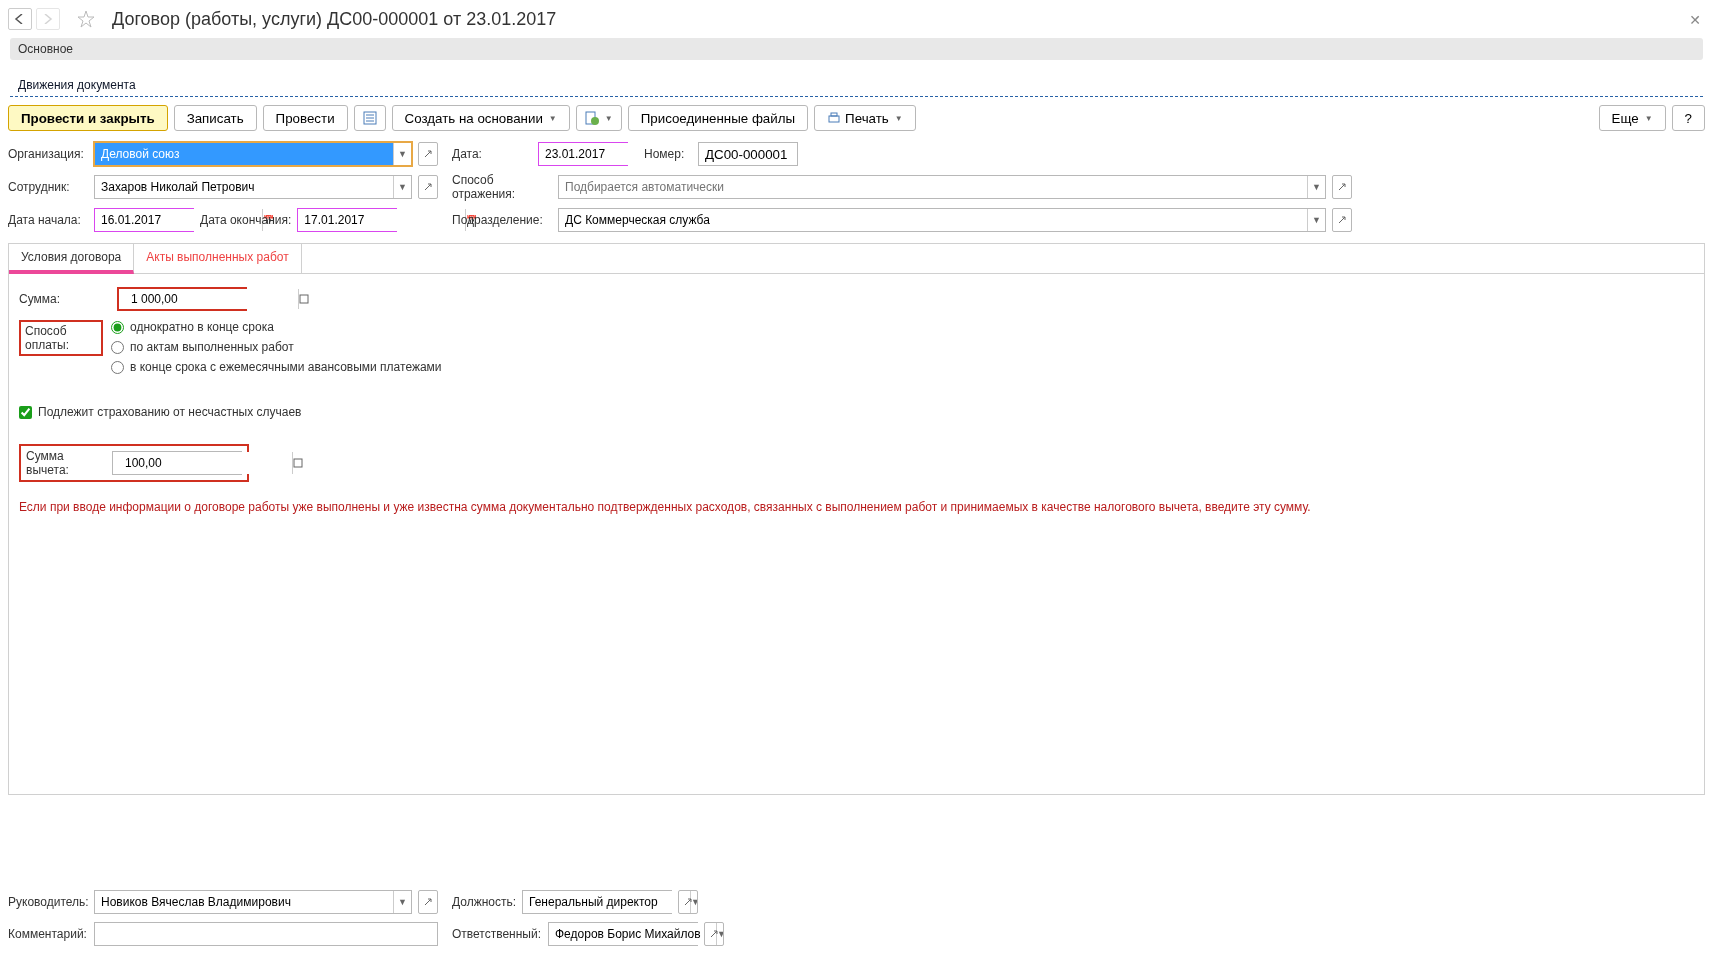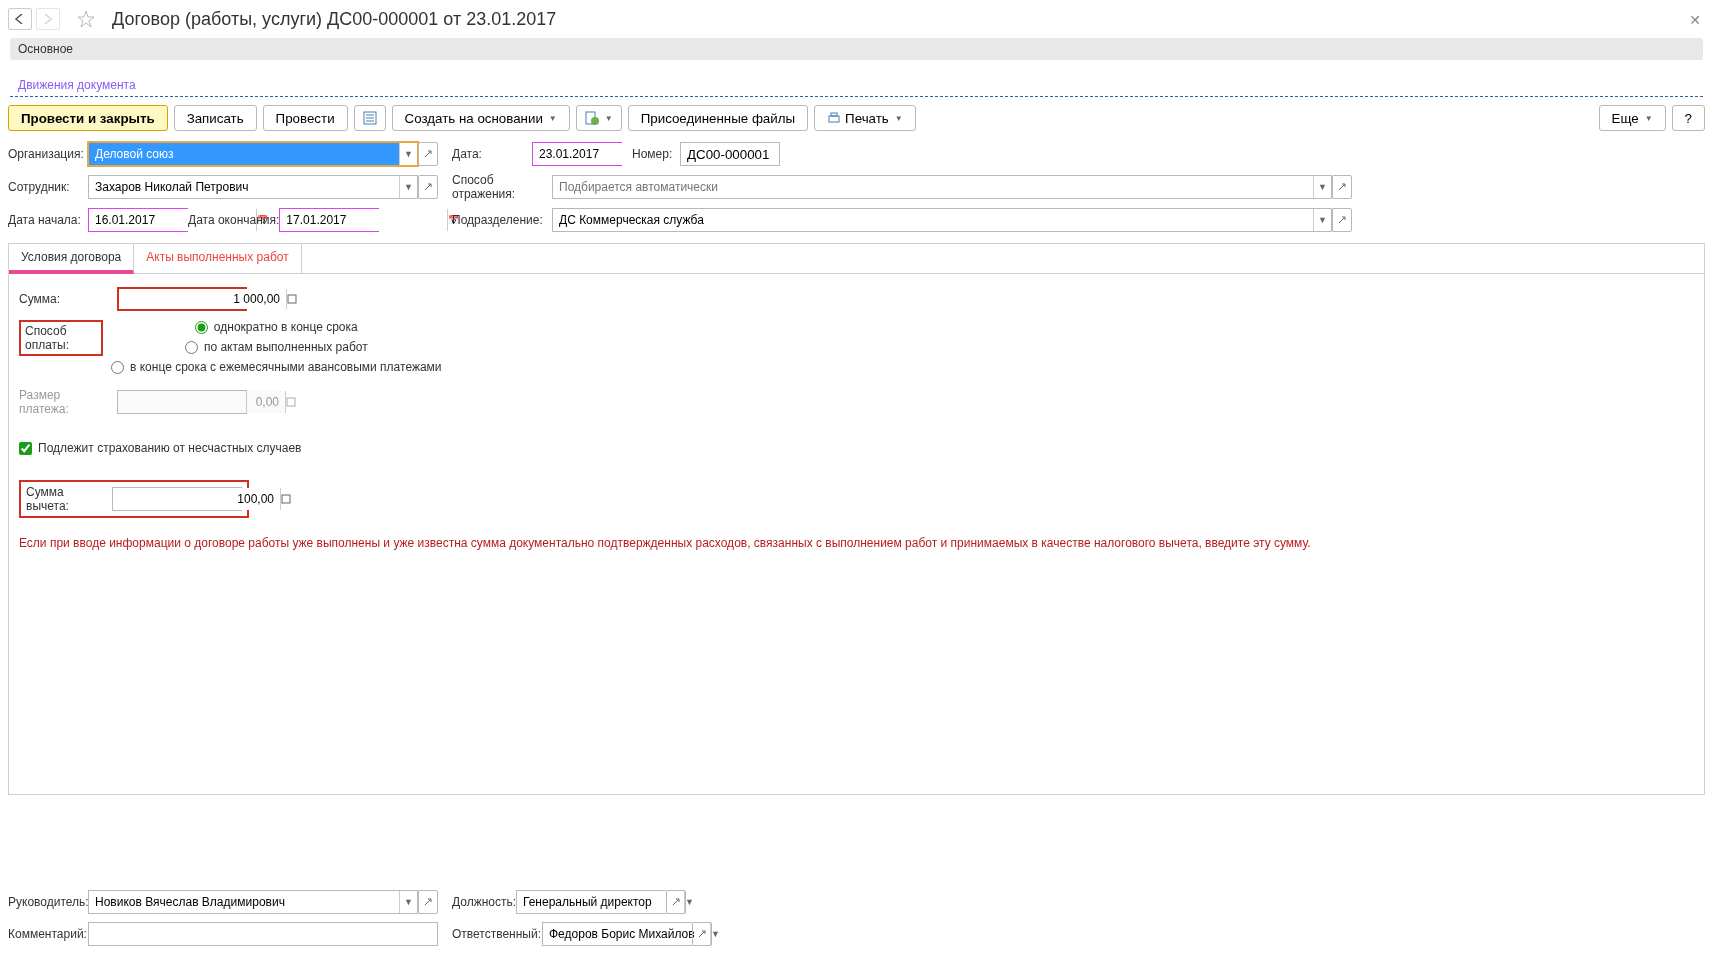--- a/index.html
+++ b/index.html
@@ -5,50 +5,50 @@
 * { box-sizing: border-box; margin: 0; padding: 0; }
 body { font-family: Arial, sans-serif; font-size: 12px; color: #333; background: #fff; }
 .container { width: 1713px; height: 963px; position: relative; padding: 8px; }
 .header-bar { display: flex; align-items: center; gap: 4px; margin-bottom: 8px; }
 .nav-btn { width: 24px; height: 22px; border: 1px solid #ccc; background: #fff; display: flex; align-items: center; justify-content: center; cursor: pointer; border-radius: 2px; }
 .nav-btn.disabled { opacity: 0.5; }
 .star-btn { width: 24px; height: 22px; background: transparent; border: none; display: flex; align-items: center; justify-content: center; cursor: pointer; margin-left: 10px; margin-right: 10px; }
 .title { font-size: 18px; color: #333; }
 .close-x { position: absolute; right: 12px; top: 12px; font-size: 14px; color: #888; cursor: pointer; }
 .subtabs { display: flex; gap: 14px; margin-bottom: 8px; padding: 0 2px; flex-direction: column; }
-.subtab { padding: 4px 8px; cursor: pointer; color: #8b5cf6; border-bottom: 1px dashed #2862A6; }
+.subtab { padding: 4px 8px; cursor: pointer; color: #0f172a; border-bottom: 1px dashed #2862A6; }
 .subtab.active { background: #e8e8e8; color: #333; border-bottom: none; border-radius: 3px; }
 .toolbar { display: flex; gap: 6px; margin-bottom: 10px; align-items: center; }
 .btn { border: 1px solid #b8b8b8; background: #fff; padding: 4px 12px; height: 26px; display: flex; align-items: center; gap: 4px; cursor: pointer; border-radius: 3px; }
 .btn.primary { background: #fef9c3; border-color: #d4a300; font-weight: bold; }
 .btn.icon-only { padding: 4px 8px; }
 .drop-triangle { font-size: 8px; color: #666; margin-left: 2px; }
 .toolbar-right { margin-left: auto; display: flex; gap: 6px; }
 .form-grid { display: grid; grid-template-columns: 430px 900px; gap: 6px 14px; margin-bottom: 10px; }
-.field-row { display: flex; align-items: center; min-height: 26px; }
+.field-row { display: flex; align-items: center; gap: 6px; min-height: 26px; }
 .label { width: 80px; min-width: 80px; }
 .label-wide { width: 100px; min-width: 100px; }
 .input-combo { display: flex; border: 1px solid #b8b8b8; height: 24px; flex: 1; }
 .input-combo.focused { border: 1px solid #e8a845; box-shadow: 0 0 0 1px #e8a845; }
 .input-combo input { border: none; flex: 1; padding: 0 6px; font-size: 12px; outline: none; }
 .input-combo input.selected { background: #3399ff; color: #fff; }
 .small-btn { width: 18px; border-left: 1px solid #ccc; display: flex; align-items: center; justify-content: center; cursor: pointer; font-size: 9px; color: #666; }
 .ext-btn { width: 20px; height: 24px; border: 1px solid #b8b8b8; display: flex; align-items: center; justify-content: center; cursor: pointer; border-radius: 2px; }
 .date-input { display: flex; border: 1px solid #d946ef; height: 24px; width: 100px; }
 .date-input input { border: none; flex: 1; padding: 0 6px; font-size: 12px; outline: none; }
 .num-field { border: 1px solid #b8b8b8; height: 24px; padding: 0 6px; width: 100px; }
 .tabs-area { border: 1px solid #d0d0d0; padding: 0; }
 .sheet-tabs { display: flex; border-bottom: 1px solid #d0d0d0; }
 .sheet-tab { padding: 6px 12px; cursor: pointer; color: #ef4444; border-right: 1px solid #d0d0d0; }
 .sheet-tab.active { background: #fff; color: #333; border-bottom: 4px solid #ec4899; margin-bottom: -1px; }
 .tab-body { padding: 12px 10px; min-height: 520px; }
 .calc-input { display: flex; border: 1px solid #b8b8b8; height: 24px; width: 130px; }
-.calc-input input { border: none; flex: 1; padding: 0 6px; font-size: 12px; text-align: right; outline: none; }
+.calc-input input { border: none; flex: 1; padding: 0 12px; font-size: 12px; text-align: left; outline: none; }
 .calc-input.highlighted { border: 2px solid #d03020; }
-.radio-row { display: flex; align-items: center; gap: 6px; margin-bottom: 6px; padding-left: 2px; justify-content: center; }
+.radio-row { display: flex; align-items: center; gap: 6px; margin-bottom: 6px; padding-left: 2px; }
 .radio-row input[type=radio] { accent-color: #1a9e1a; }
 .checkbox-row { display: flex; align-items: center; gap: 6px; margin: 25px 0; }
 .checkbox-row input[type=checkbox] { accent-color: #1a9e1a; }
 .help-text { color: #b91c1c; margin-top: 10px; font-size: 12px; }
 .footer { position: absolute; bottom: 10px; left: 8px; right: 8px; }
 .footer-row { display: flex; gap: 14px; margin-bottom: 6px; }
 .hl-red { border: 2px solid #d03020 !important; padding: 3px 5px; }
 .label-red { border: 2px solid #d03020; padding: 2px 4px; }
 .form-line { display: flex; align-items: center; gap: 6px; margin-bottom: 8px; min-height: 26px; }
 .disabled-input input { color: #999; }
@@ -232,31 +232,20 @@
             <input type="radio" name="paymode" style="">
             <span>по актам выполненных работ</span>
           </div>
           <div class="radio-row">
             <input type="radio" name="paymode" style="">
             <span>в конце срока с ежемесячными авансовыми платежами</span>
           </div>
         </div>
       </div>
 
-      <div class="form-line">
-        <div style="width:92px;color:#999">Размер платежа:</div>
-        <div class="calc-input disabled-input">
-          <input type="text" disabled="" value="0,00" style="">
-          <div class="small-btn">
-            <svg width="10" height="10">
-                <rect x="1" y="1" width="8" height="8" stroke="#aaa" fill="none"></rect>
-              </svg>
-          </div>
-        </div>
-      </div>
 
       <div class="checkbox-row">
         <input type="checkbox" checked="" style="">
         <span>Подлежит страхованию от несчастных случаев</span>
       </div>
 
       <div class="form-line hl-red" style="display:inline-flex">
         <div style="width:80px">Сумма вычета:</div>
         <div class="calc-input">
           <input type="text" value="100,00" style="">

